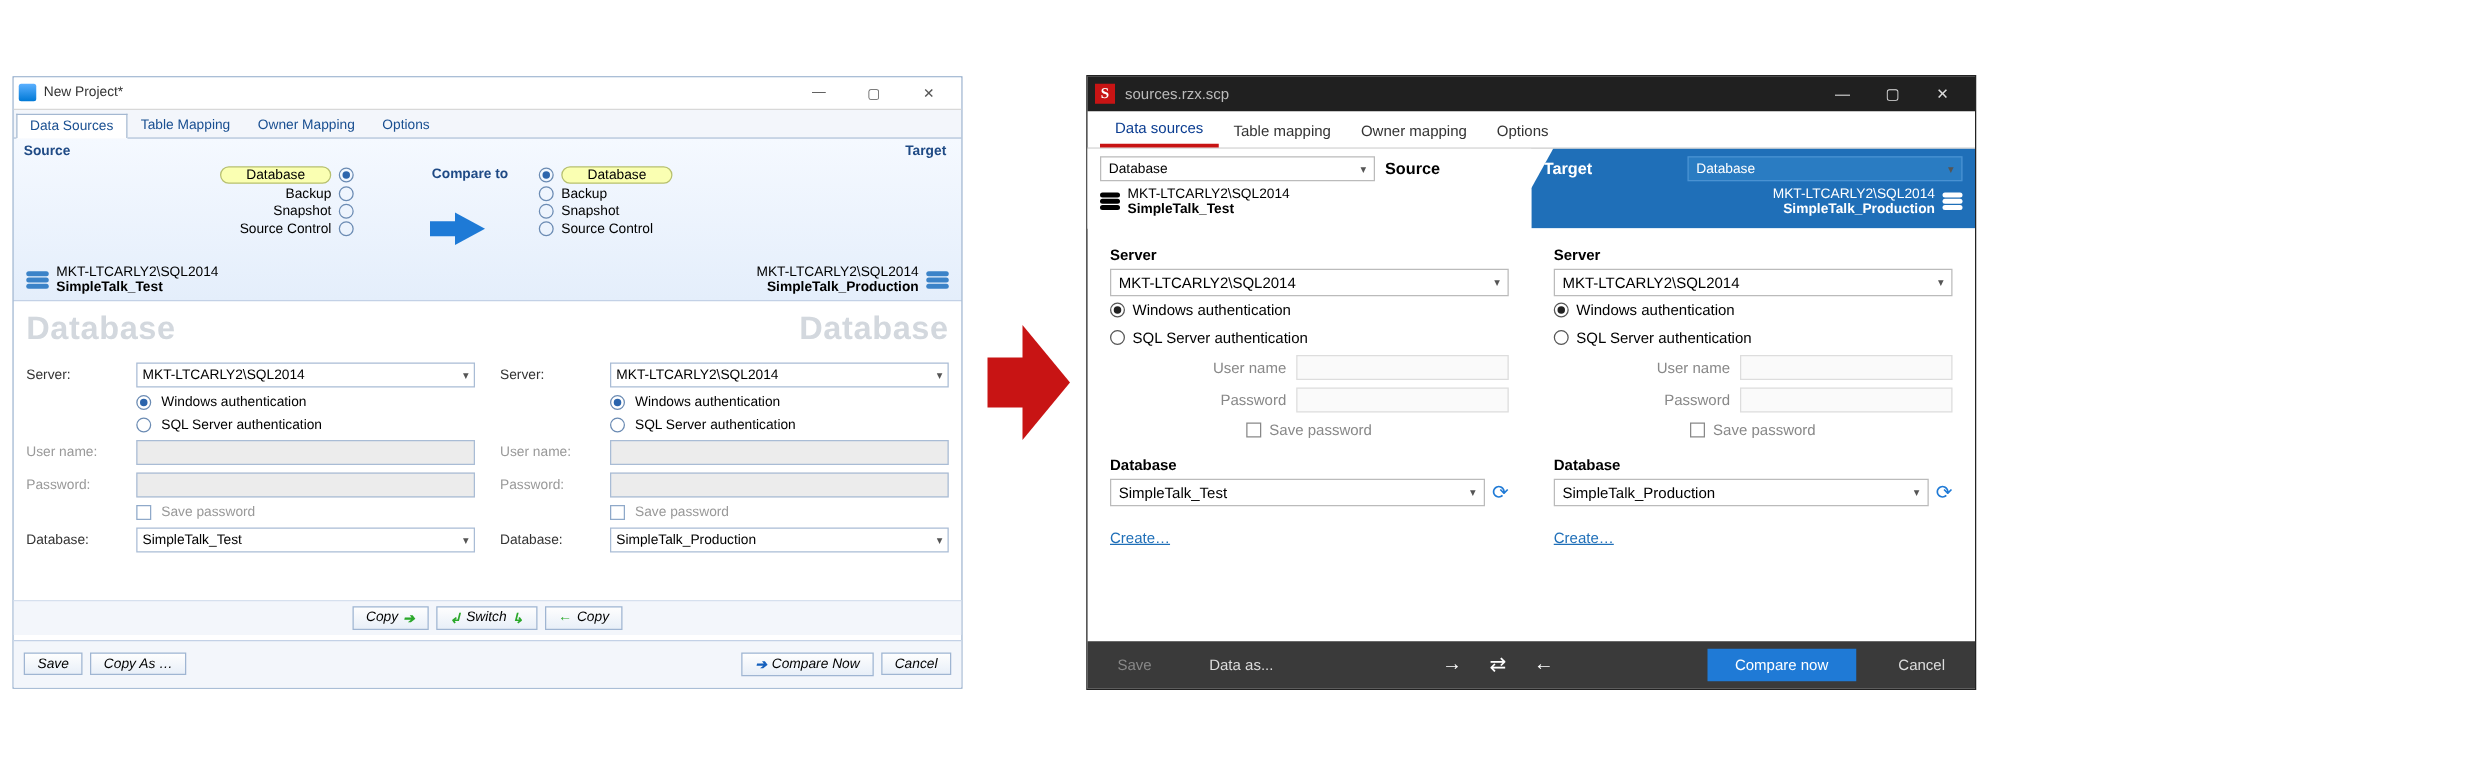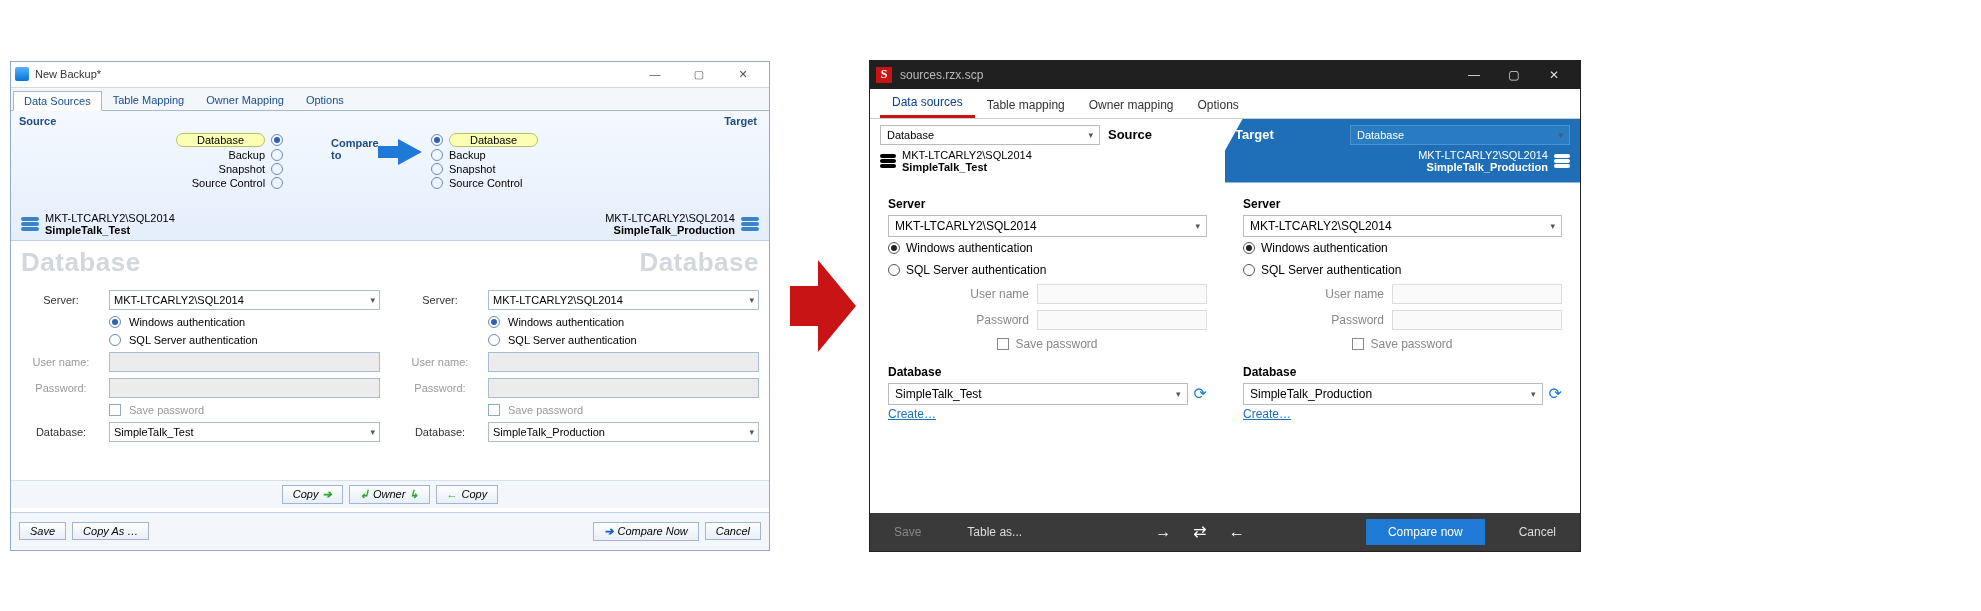--- a/index.html
+++ b/index.html
@@ -71,21 +71,21 @@
     font-size:11px;
   }
   .old-radio-block.left { left: 165px; text-align:right; }
   .old-radio-block.right { left: 420px; }
   .old-radio-row { display:flex; align-items:center; gap:6px; }
   .old-radio-row.left { flex-direction: row; justify-content:flex-end;}
   .pill { background:#faffb2; border:1px solid #b7c06f; border-radius:8px; padding:0 20px;}
   .old-radio { width:12px; height:12px; border-radius:50%; border:1px solid #6b8bb3; display:inline-block; position:relative;}
   .old-radio.sel::after{content:""; position:absolute; inset:2px; background:#2b64ac; border-radius:50%;}
   .old-compare {
-    position:absolute; left:320px; top:22px; display:flex; flex-direction:row; align-items:center; width:90px;
+    position:absolute; left:320px; top:22px; display:flex; flex-direction:column; align-items:center; width:90px;
     font-weight:bold; color:#1f4a85;gap:19px;
   }
   .old-arrow-blue {
     width:0; height:0; border-top:13px solid transparent; border-bottom:13px solid transparent;
     border-left:24px solid #1e7ad6; margin-top:6px; position:relative;
   }
   .old-arrow-blue::before{
     content:""; position:absolute; left:-44px; top:-6px; width:22px; height:12px; background:#1e7ad6;
   }
   .old-db-row { position:absolute; bottom:4px; display:flex; align-items:center; gap:6px; }
@@ -97,21 +97,21 @@
     flex:1; display:flex; background:#fff;
   }
   .old-col { flex:1; padding:6px 10px 10px 10px; position:relative;}
   .old-col + .old-col { border-left: 0px;}
   .big-db {
     font-size:26px; font-weight:bold; color:#d3d8de; letter-spacing:0.5px;
     margin-bottom:12px;
   }
   .right .big-db{ text-align:right;}
   .form-row { display:flex; align-items:center; margin-bottom:6px; gap:8px;}
-  .form-row label{ width:80px; text-align:center; color:#333;}
+  .form-row label{ width:80px; text-align:left; color:#333;}
   .old-input {
     flex:1; height:20px; border:1px solid #a9bcd5; background:#fff; padding:0 4px;
     display:flex; align-items:center; justify-content:space-between;
   }
   .old-input.disabled{ background:#ececec; color:#999;}
   .caret { font-size:9px; color:#555;}
   .old-chk { width:12px; height:12px; border:1px solid #8fa9c9;}
   .old-foot-btns {
     position:absolute; bottom:42px; left:0; right:0; display:flex; justify-content:center; gap:6px;
     padding:4px; border-top:1px solid #d6e0ee; background:#f3f6fb;
@@ -207,39 +207,39 @@
   .nr{width:12px;height:12px;border:1px solid #555;border-radius:50%;position:relative;}
   .nr.sel::after{content:"";position:absolute;inset:2px;background:#222;border-radius:50%;}
   .cred-row{display:flex;align-items:center;justify-content:flex-end;gap:8px;margin:3px 0;}
   .cred-row label{color:#888;text-align:center;}
   .cred-row .field{width:170px;height:20px;border:1px solid #ddd;background:#fafafa;}
   .save-row{display:flex;align-items:center;justify-content:center;gap:6px;margin:4px 0 10px;}
   .nchk{width:12px;height:12px;border:1px solid #888;}
   .db-sel-row{display:flex;align-items:center;gap:6px;}
   .db-sel-row .new-input{flex:1;}
   .refresh-ico{color:#1f7ad6;font-size:16px;}
-  .create-link{color:#1f6fb8; text-decoration:underline; margin-top:2px;}
+  .create-link{color:#1f6fb8; text-decoration:underline; margin-top:18px;}
   .new-bottom{
     height:38px; background:#3a3a3a; color:#ddd;
     display:flex; align-items:center; padding:0 12px; gap:22px;
     font-size:12px;
   }
   .new-bottom .sp{flex:1;}
   .nb-btn{ display:flex; align-items:center; gap:6px; padding:4px 12px;}
   .nb-btn.save{color:#888;}
   .nb-btn.primary{ background:#1f7ad6; color:#fff; padding:6px 22px;}
   .icon-white{color:#fff;font-size:16px;}
 </style>
 </head>
 <body>
 
 <div class="win-old">
   <div class="old-titlebar">
     <div class="old-title-icon"></div>
-    <span class="old-title">New Backup*</span>
+    <span class="old-title">New Project*</span>
     <div class="old-winctrls">
       <div class="old-winctrl">—</div>
       <div class="old-winctrl">▢</div>
       <div class="old-winctrl">✕</div>
     </div>
   </div>
   <div class="old-tabs">
     <div class="old-tab active">Data Sources</div>
     <div class="old-tab">Table Mapping</div>
     <div class="old-tab">Owner Mapping</div>
@@ -401,21 +401,21 @@
     </div>
   </div>
 
   <div class="old-foot-btns">
     <div class="old-btn">
         <span>Copy</span>
         <span class="green-arrow">➔</span>
       </div>
     <div class="old-btn">
         <span class="green-arrow">↲</span>
-        <span>Owner</span>
+        <span>Switch</span>
         <span class="green-arrow">↳</span>
       </div>
     <div class="old-btn">
         <span class="green-arrow">←</span>
         <span>Copy</span>
       </div>
   </div>
 
   <div class="old-bottom">
     <div class="old-btn">
@@ -573,21 +573,21 @@
       </div>
       <span class="create-link">Create…</span>
     </div>
   </div>
 
   <div class="new-bottom">
     <div class="nb-btn save">
         <span>Save</span>
       </div>
     <div class="nb-btn">
-        <span>Table as...</span>
+        <span>Data as...</span>
       </div>
     <div class="sp"></div>
     <span class="icon-white">→</span>
     <span class="icon-white">⇄</span>
     <span class="icon-white">←</span>
     <div class="sp"></div>
     <div class="nb-btn primary">
         <span>Compare now</span>
       </div>
     <div class="nb-btn">

